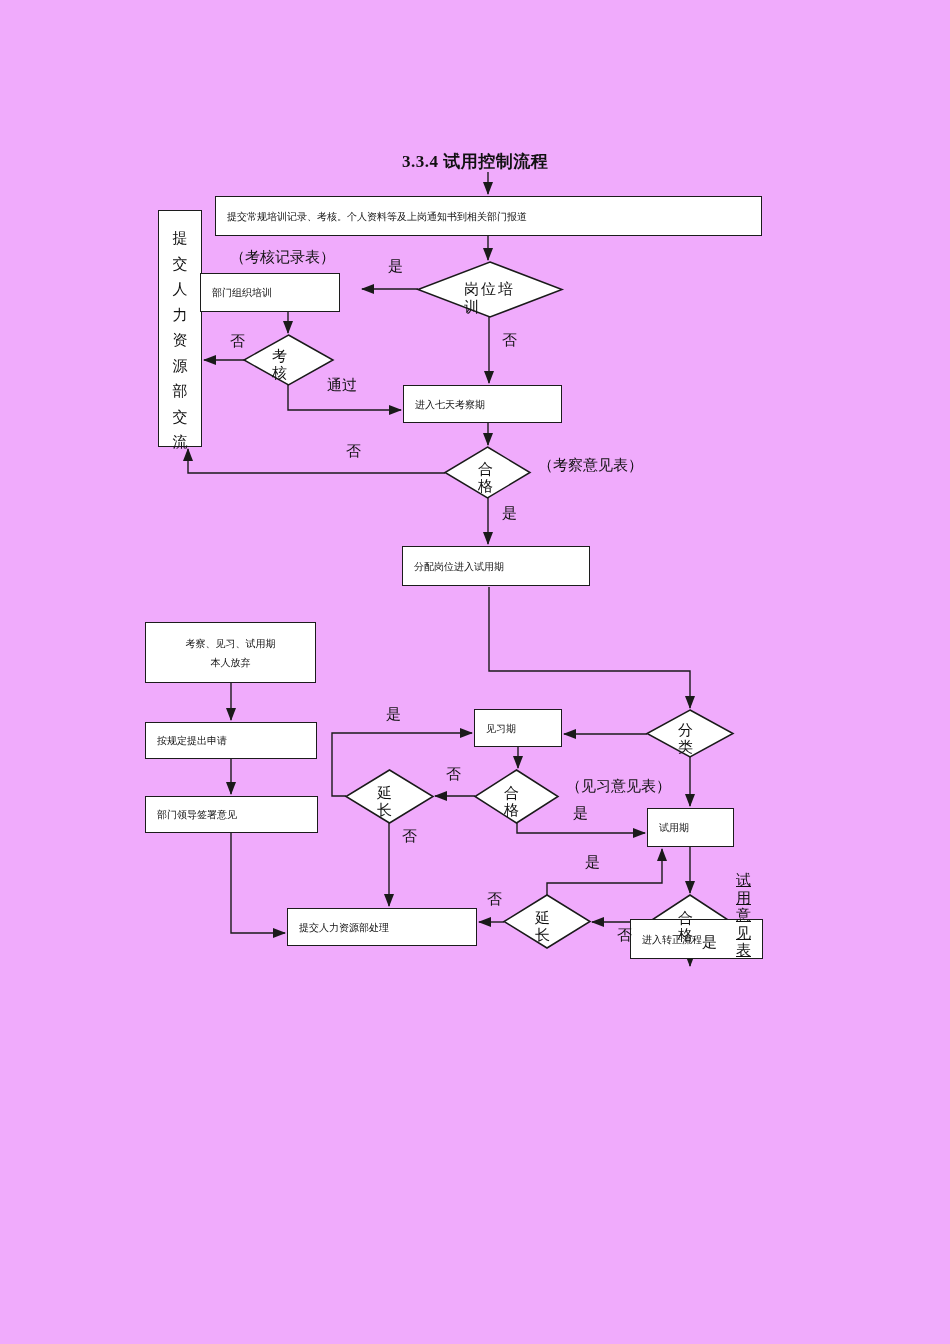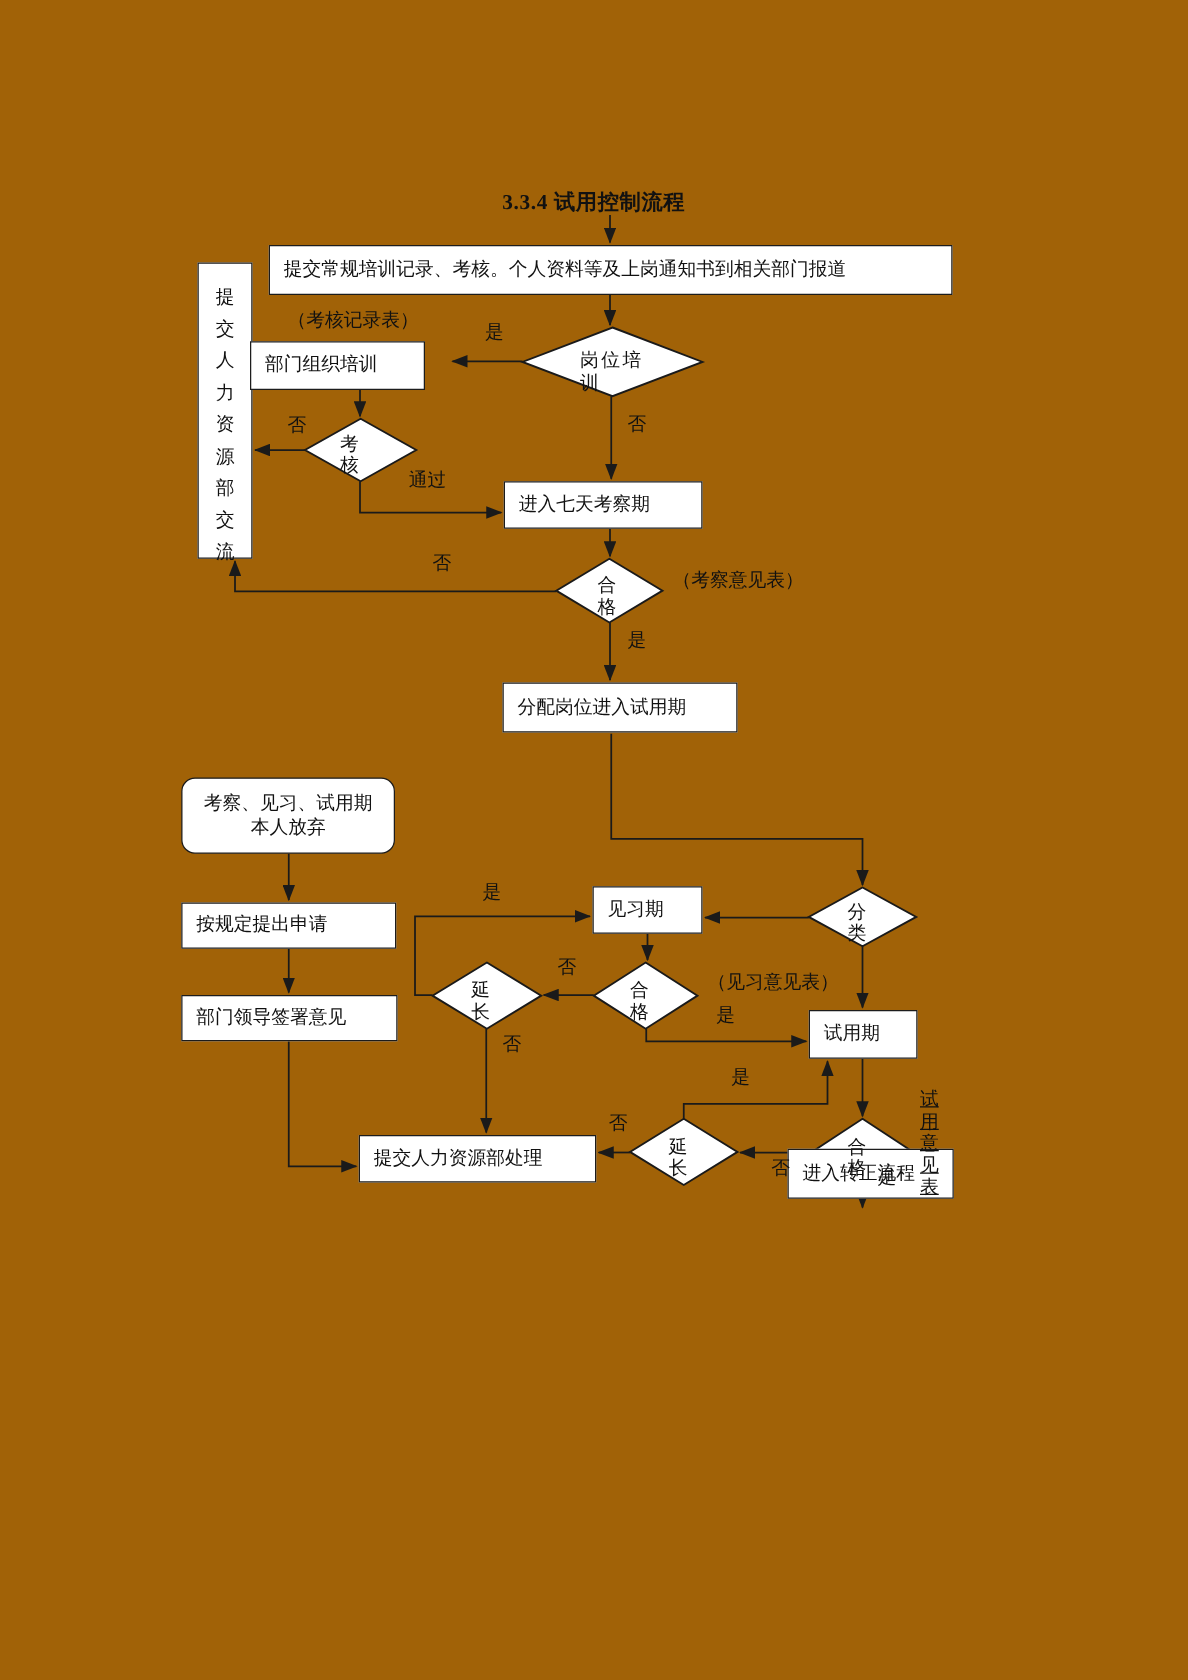--- a/index.html
+++ b/index.html
@@ -1,28 +1,28 @@
 <!DOCTYPE html>
 <html><head>
 <meta charset="utf-8">
 <style>
   html,body{margin:0;padding:0;background:#fff;}
   .page{
-    position:relative;width:950px;height:1344px;background:#a16207;overflow:hidden;
+    position:relative;width:950px;height:1344px;background:#f0abfc;overflow:hidden;
     font-family:"Liberation Serif","DejaVu Serif",serif;color:#111;
   }
   .overlay{position:absolute;left:0;top:0;width:950px;height:1344px;}
   .title{
     position:absolute;left:0;top:150px;width:950px;text-align:center;
     font-size:17px;font-weight:bold;letter-spacing:0.5px;
   }
   .node{
     position:absolute;box-sizing:border-box;border:1.6px solid #1c1c1c;background:#fff;
     display:flex;align-items:center;justify-content:flex-start;
-    font-size:15px;line-height:19px;white-space:pre-line;padding-left:11px;
+    font-size:10px;line-height:19px;white-space:pre-line;padding-left:11px;
   }
   .node.center{justify-content:center;text-align:center;padding-left:0;}
   .vbox{
     position:absolute;box-sizing:border-box;border:1.6px solid #1c1c1c;background:#fff;
     font-size:15px;line-height:25.5px;word-break:break-all;text-align:center;
     padding:15px 13px 0 13px;
   }
   .dtext{
     position:absolute;font-size:15px;line-height:17px;white-space:pre-line;
     text-align:left;
@@ -85,21 +85,21 @@
       <path d="M504,922 H479" marker-end="url(#arw)"></path>
       <path d="M690,950 V966" marker-end="url(#arw)"></path>
     </g>
   </svg>
 
   <div class="node" style="left:215px;top:196px;width:547px;height:40px;">提交常规培训记录、考核。个人资料等及上岗通知书到相关部门报道</div>
   <div class="vbox" style="left:158px;top:210px;width:44px;height:237px;">提交人力资源部交流</div>
   <div class="node" style="left:200px;top:273px;width:140px;height:39px;">部门组织培训</div>
   <div class="node" style="left:403px;top:385px;width:159px;height:38px;">进入七天考察期</div>
   <div class="node" style="left:402px;top:546px;width:188px;height:40px;">分配岗位进入试用期</div>
-  <div class="node center" style="left:145px;top:622px;width:171px;height:61px;border-radius:11px;">考察、见习、试用期
+  <div class="node center" style="left:145px;top:622px;width:171px;height:61px;">考察、见习、试用期
 本人放弃</div>
   <div class="node" style="left:145px;top:722px;width:172px;height:37px;">按规定提出申请</div>
   <div class="node" style="left:145px;top:796px;width:173px;height:37px;">部门领导签署意见</div>
   <div class="node" style="left:287px;top:908px;width:190px;height:38px;">提交人力资源部处理</div>
   <div class="node" style="left:474px;top:709px;width:88px;height:38px;">见习期</div>
   <div class="node" style="left:647px;top:808px;width:87px;height:39px;">试用期</div>
   <div class="node" style="left:630px;top:919px;width:133px;height:40px;">进入转正流程</div>
 
   <div class="dtext" style="left:464px;top:280px;width:58px;line-height:18px;letter-spacing:2px;">岗位培
 训</div>

